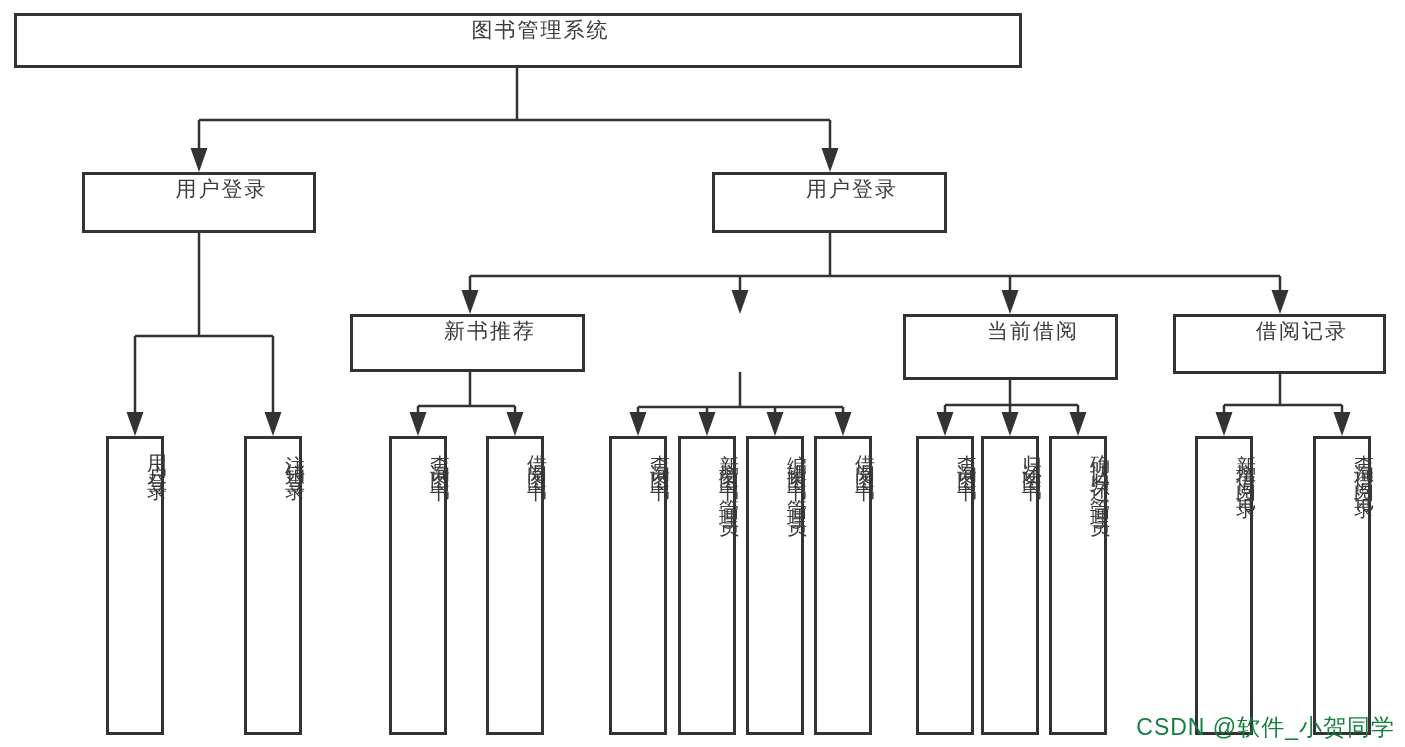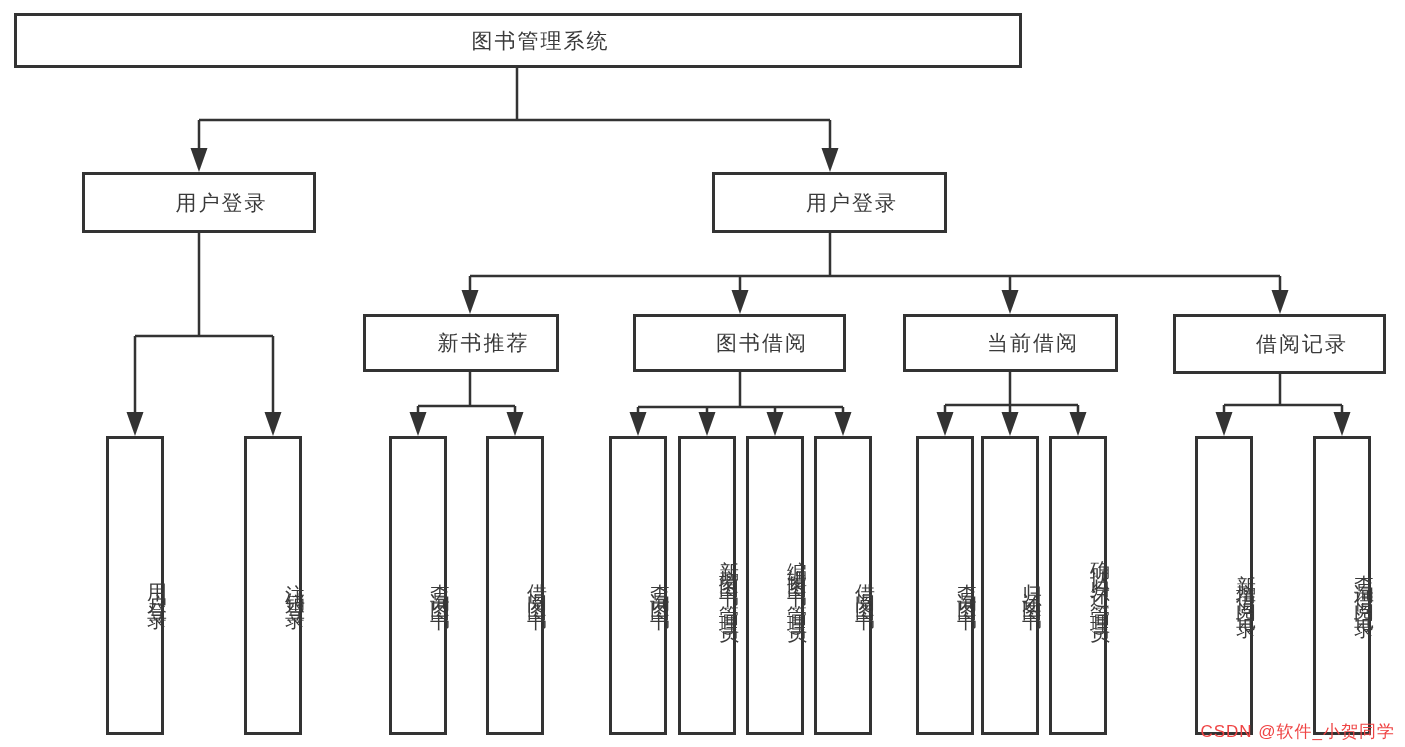--- a/index.html
+++ b/index.html
@@ -15,43 +15,43 @@
     position: absolute;
     left: 0; top: 0;
     width: 1405px; height: 747px;
   }
   .node {
     position: absolute;
     box-sizing: border-box;
     background: #ffffff;
     border: 3px solid #333333;
     display: flex;
-    align-items: center;
+    align-items: flex-start;
     justify-content: center;
     color: #3a3a3a;
     padding-left: 45px;
   }
   .node.h span {
     font-size: 21px;
     letter-spacing: 2px;
     white-space: nowrap;
   }
   .node.v span {
     writing-mode: vertical-rl;
     text-orientation: mixed;
     font-size: 20px;
     letter-spacing: 9px;
     line-height: 1;
   }
   #watermark {
     position: absolute;
     right: 10px;
     bottom: 4px;
-    font-size: 17px;
-    color: #ef4444;
+    font-size: 23px;
+    color: #15803d;
     letter-spacing: 1px;
     white-space: nowrap;
   }
 </style>
 </head>
 <body>
 
 <div id="canvas">
 
   <svg id="connectors" viewBox="0 0 1405 747" xmlns="http://www.w3.org/2000/svg">
@@ -101,27 +101,24 @@
     <span>图书管理系统</span>
   </div>
 
   <div class="node h" style="left:82px;top:172px;width:234px;height:61px">
     <span>用户登录</span>
   </div>
   <div class="node h" style="left:712px;top:172px;width:235px;height:61px">
     <span>用户登录</span>
   </div>
 
-  <div class="node h" style="left:363px;top:314px;width:196px;height:58px">
+  <div class="node h" style="left:350px;top:314px;width:235px;height:58px">
     <span>新书推荐</span>
   </div>
-  <div class="node h" style="left:633px;top:314px;width:213px;height:58px">
-    <span>图书借阅</span>
-  </div>
-  <div class="node h" style="left:903px;top:314px;width:215px;height:58px">
+  <div class="node h" style="left:903px;top:314px;width:215px;height:66px">
     <span>当前借阅</span>
   </div>
   <div class="node h" style="left:1173px;top:314px;width:213px;height:60px">
     <span>借阅记录</span>
   </div>
 
   <div class="node v" style="left:106px;top:436px;width:58px;height:299px">
     <span>用户登录</span>
   </div>
   <div class="node v" style="left:244px;top:436px;width:58px;height:299px">

